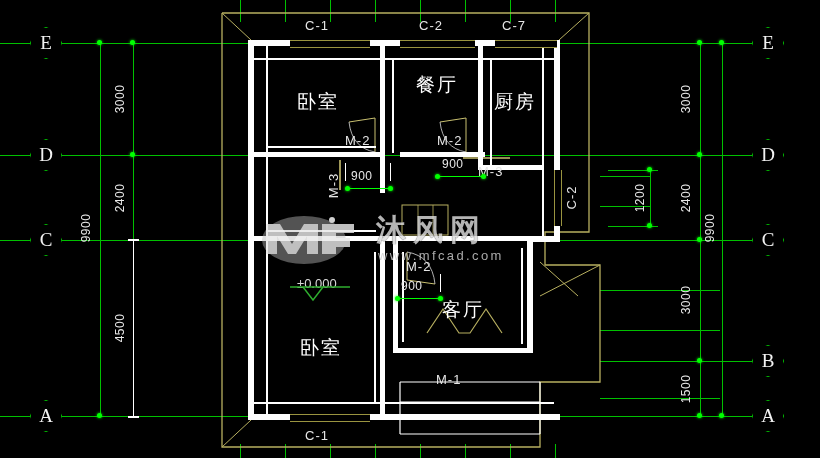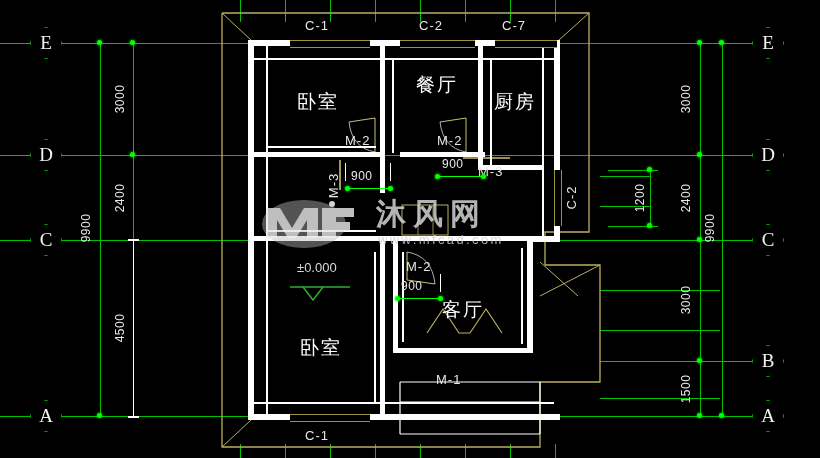--- a/index.html
+++ b/index.html
@@ -38,21 +38,21 @@
         border-right:1px solid #9a9440;}
 
   .room{position:absolute;color:#ffffff;font-size:19px;letter-spacing:2px;
         font-family:"DejaVu Sans","Liberation Sans",sans-serif;white-space:nowrap;}
   .code{position:absolute;color:#e6e6e6;font-size:13px;letter-spacing:1px;
         white-space:nowrap;font-family:"Liberation Sans",sans-serif;}
   .codev{transform-origin:center center;transform:rotate(-90deg);}
   .elev{position:absolute;color:#ffffff;font-size:13px;white-space:nowrap;}
 
   
-  #wm{position:absolute;left:258px;top:192px;width:300px;height:62px;
+  #wm{position:absolute;left:258px;top:208px;width:300px;height:62px;
       opacity:.82;}
   #wm .wmtxt{position:absolute;left:118px;top:2px;color:#dcdcdc;
       font-size:30px;letter-spacing:7px;font-weight:bold;
       font-family:"DejaVu Sans","Liberation Sans",sans-serif;
       text-shadow:0 0 1px #000;}
   #wm .wmurl{position:absolute;left:120px;top:40px;color:#cfcfcf;
       font-size:13px;letter-spacing:2.4px;
       font-family:"Liberation Sans",sans-serif;}
 </style>
 </head>
@@ -268,21 +268,21 @@
   <div class="gdot" style="left:435px;top:174px;"></div>
   <div class="gdot" style="left:481px;top:174px;"></div>
 
   <div class="dim" style="left:401px;top:280px;">900</div>
   <div class="gline gh gbright" style="left:398px;top:298px;width:44px;"></div>
   <div class="gdot" style="left:395px;top:296px;"></div>
   <div class="gdot" style="left:438px;top:296px;"></div>
   <div class="wline" style="left:396px;top:274px;width:1.2px;height:18px;"></div>
   <div class="wline" style="left:440px;top:274px;width:1.2px;height:18px;"></div>
 
-  <div class="elev" style="left:297px;top:260px;color:#d8d8d8;">±0.000</div>
+  <div class="elev" style="left:297px;top:276px;color:#d8d8d8;">±0.000</div>
   <svg class="osvg" width="820" height="458">
     <line x1="290" y1="287" x2="350" y2="287" stroke="#2fae2f" stroke-width="1.4"></line>
     <polyline points="303,287 313,300 323,287" fill="none" stroke="#2fae2f" stroke-width="1.4"></polyline>
   </svg>
 
   <div id="wm">
     <svg width="110" height="60" viewBox="0 0 110 60">
       <ellipse cx="46" cy="32" rx="42" ry="24" fill="#b9b9b9" opacity=".55"></ellipse>
       <path d="M8,46 L8,16 L22,16 L34,36 L46,16 L60,16 L60,46 L49,46 L49,28 L38,46 L30,46 L19,28 L19,46 Z" fill="#e9e9e9"></path>
       <path d="M64,16 L96,16 L96,25 L78,25 L78,30 L92,30 L92,39 L78,39 L78,46 L64,46 Z" fill="#e9e9e9"></path>

